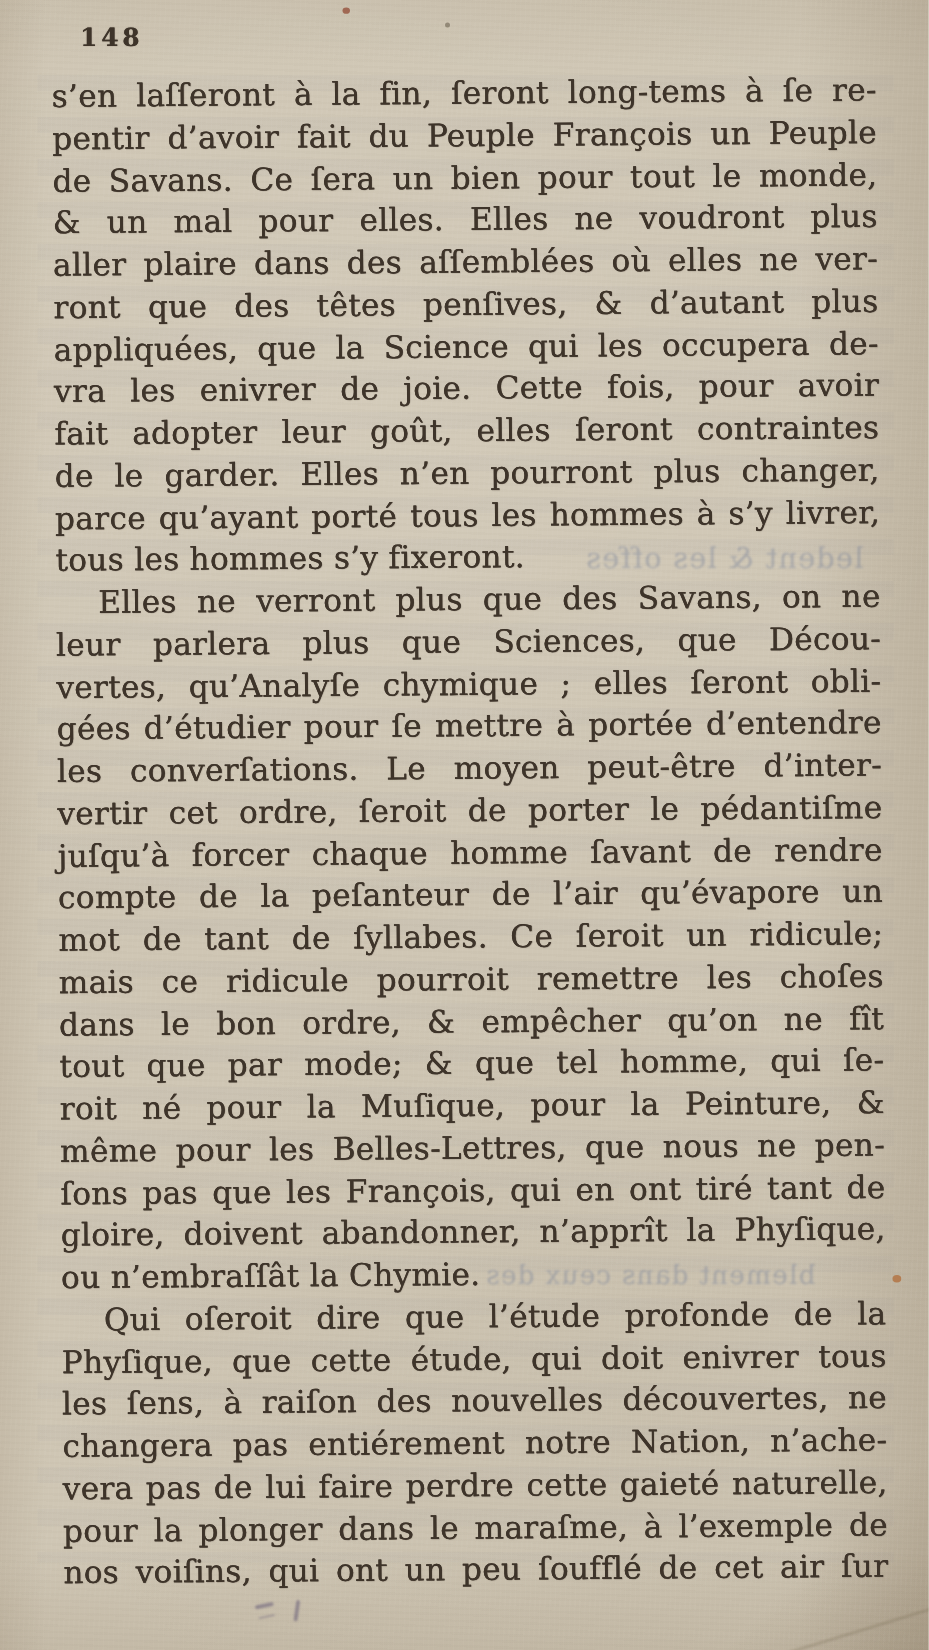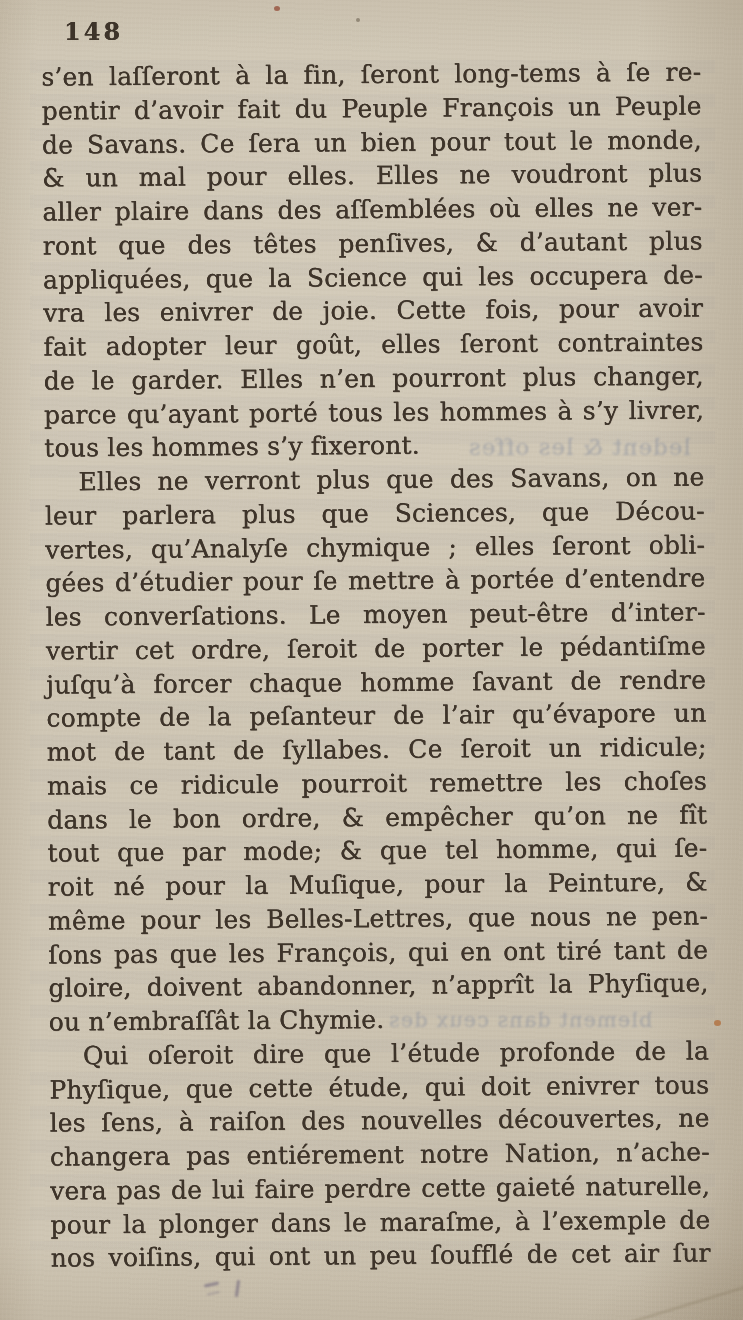--- a/index.html
+++ b/index.html
@@ -41,21 +41,21 @@
     background: repeating-linear-gradient(to bottom,
       rgba(108,112,140,0.040) 0 13px,
       rgba(108,112,140,0) 13px 33.75px);
   }
   .page-number {
     position: absolute;
     left: 64px;
     top: 20px;
     font-family: "DejaVu Serif", "Liberation Serif", serif;
     font-weight: bold;
-    font-size: 24px;
+    font-size: 20px;
     line-height: 1;
     letter-spacing: 3px;
     color: var(--ink, #3e342a);
     text-shadow: 0 0 0.6px currentColor;
     z-index: 3;
   }
   .text-block {
     position: absolute;
     left: 46px;
     top: 58px;

